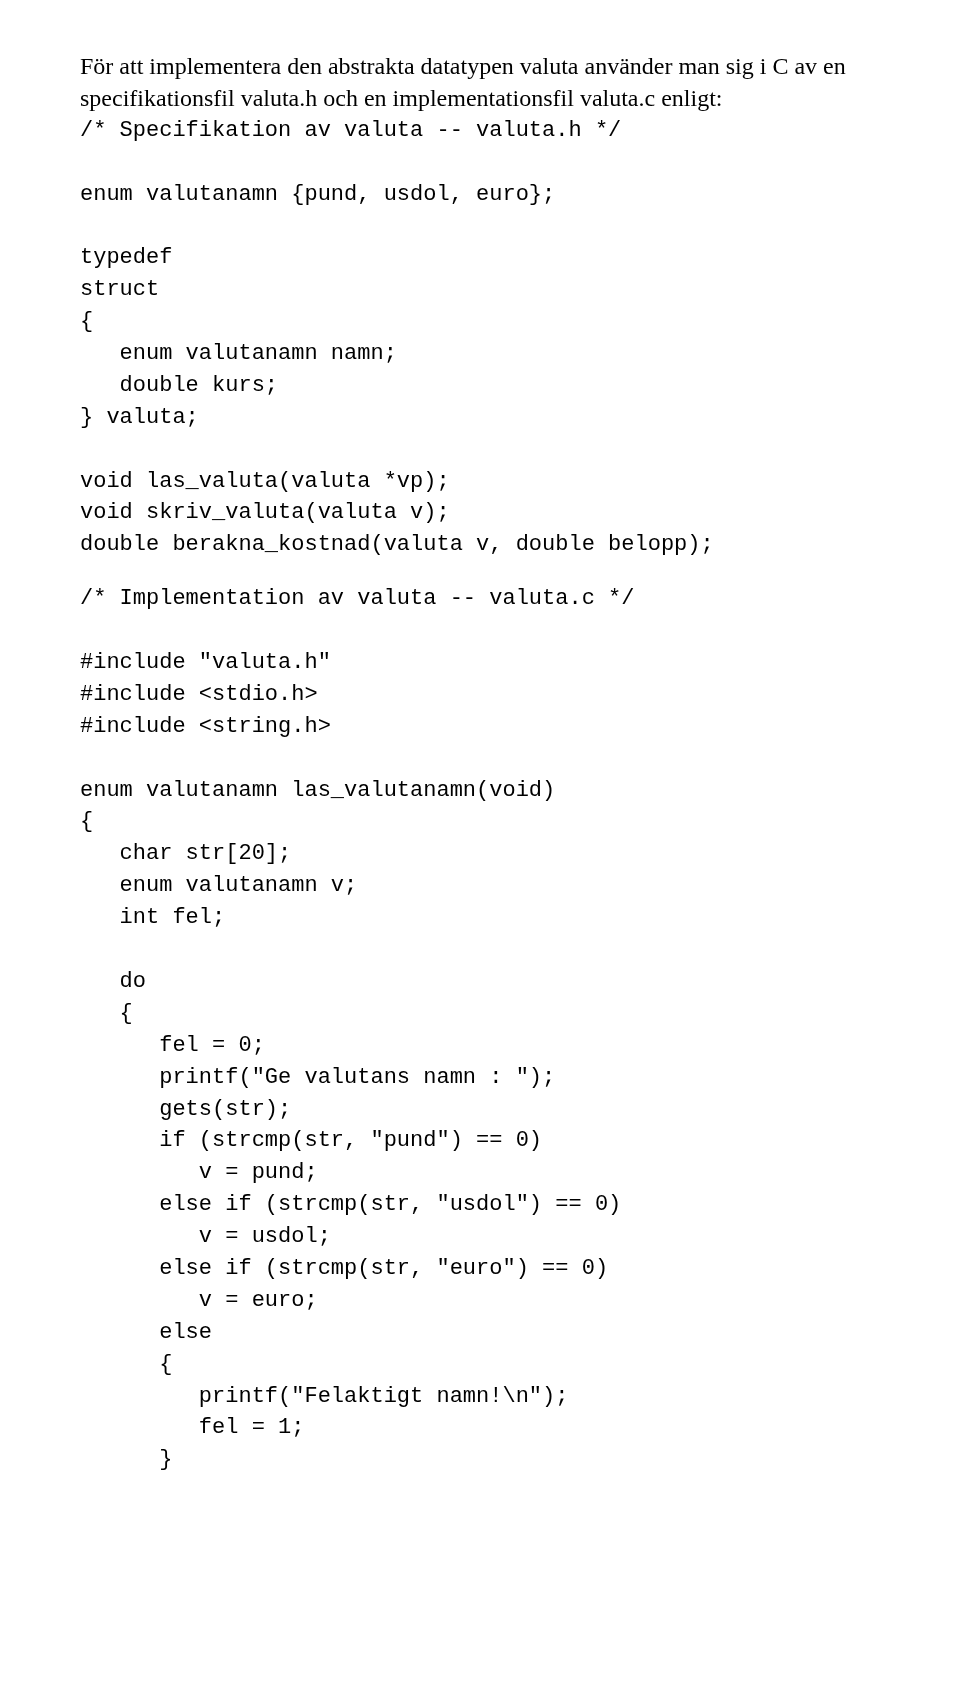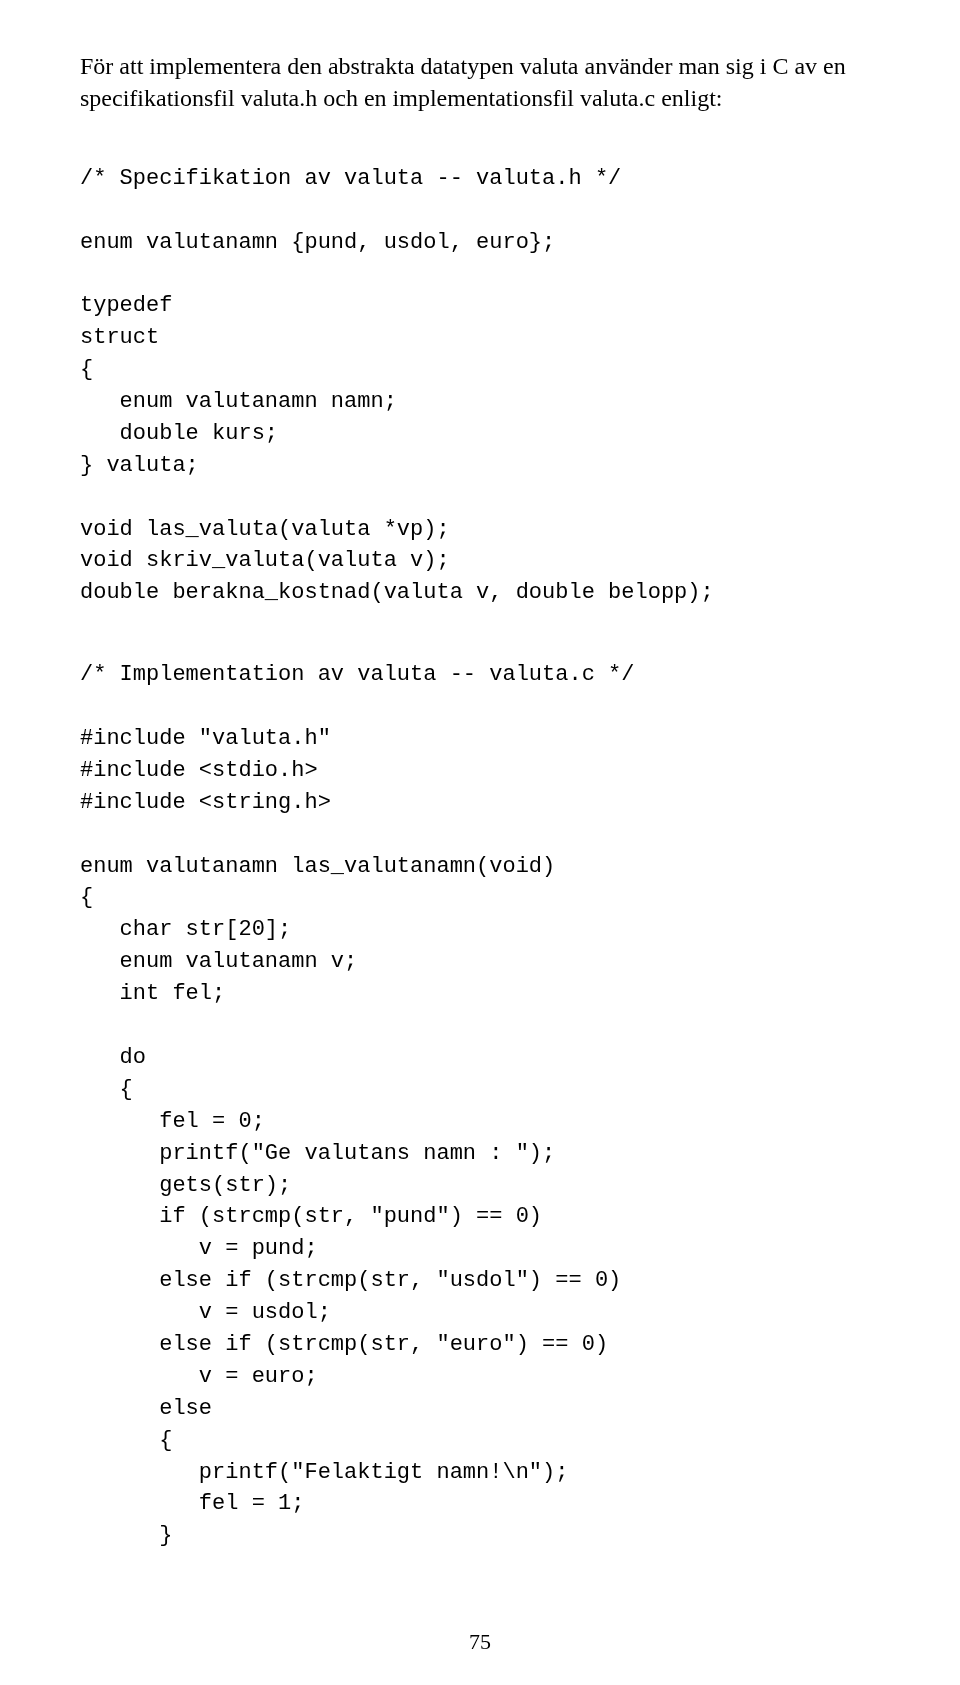--- a/index.html
+++ b/index.html
@@ -13,30 +13,29 @@
   .page {
     box-sizing: border-box;
     width: 960px;
     min-height: 1685px;
     padding: 50px 80px 40px 80px;
     position: relative;
   }
   .intro {
     font-size: 24px;
     line-height: 1.35;
-    margin-bottom: 48px;
   }
   .code {
     font-family: "Courier New", Courier, monospace;
     font-size: 22px;
     line-height: 1.45;
     white-space: pre;
   }
   .block1 {
-    margin-bottom: 50px;
+    margin-bottom: 22px;
   }
   .block2 {
   }
   .pagenum {
     position: absolute;
     bottom: 30px;
     left: 0;
     width: 100%;
     text-align: center;
     font-size: 22px;
@@ -87,15 +86,14 @@
       else if (strcmp(str, "usdol") == 0)
          v = usdol;
       else if (strcmp(str, "euro") == 0)
          v = euro;
       else
       {
          printf("Felaktigt namn!\n");
          fel = 1;
       }</div>
 
-  <div class="pagenum">75</div>
 
 </div>
 
 </body></html>

